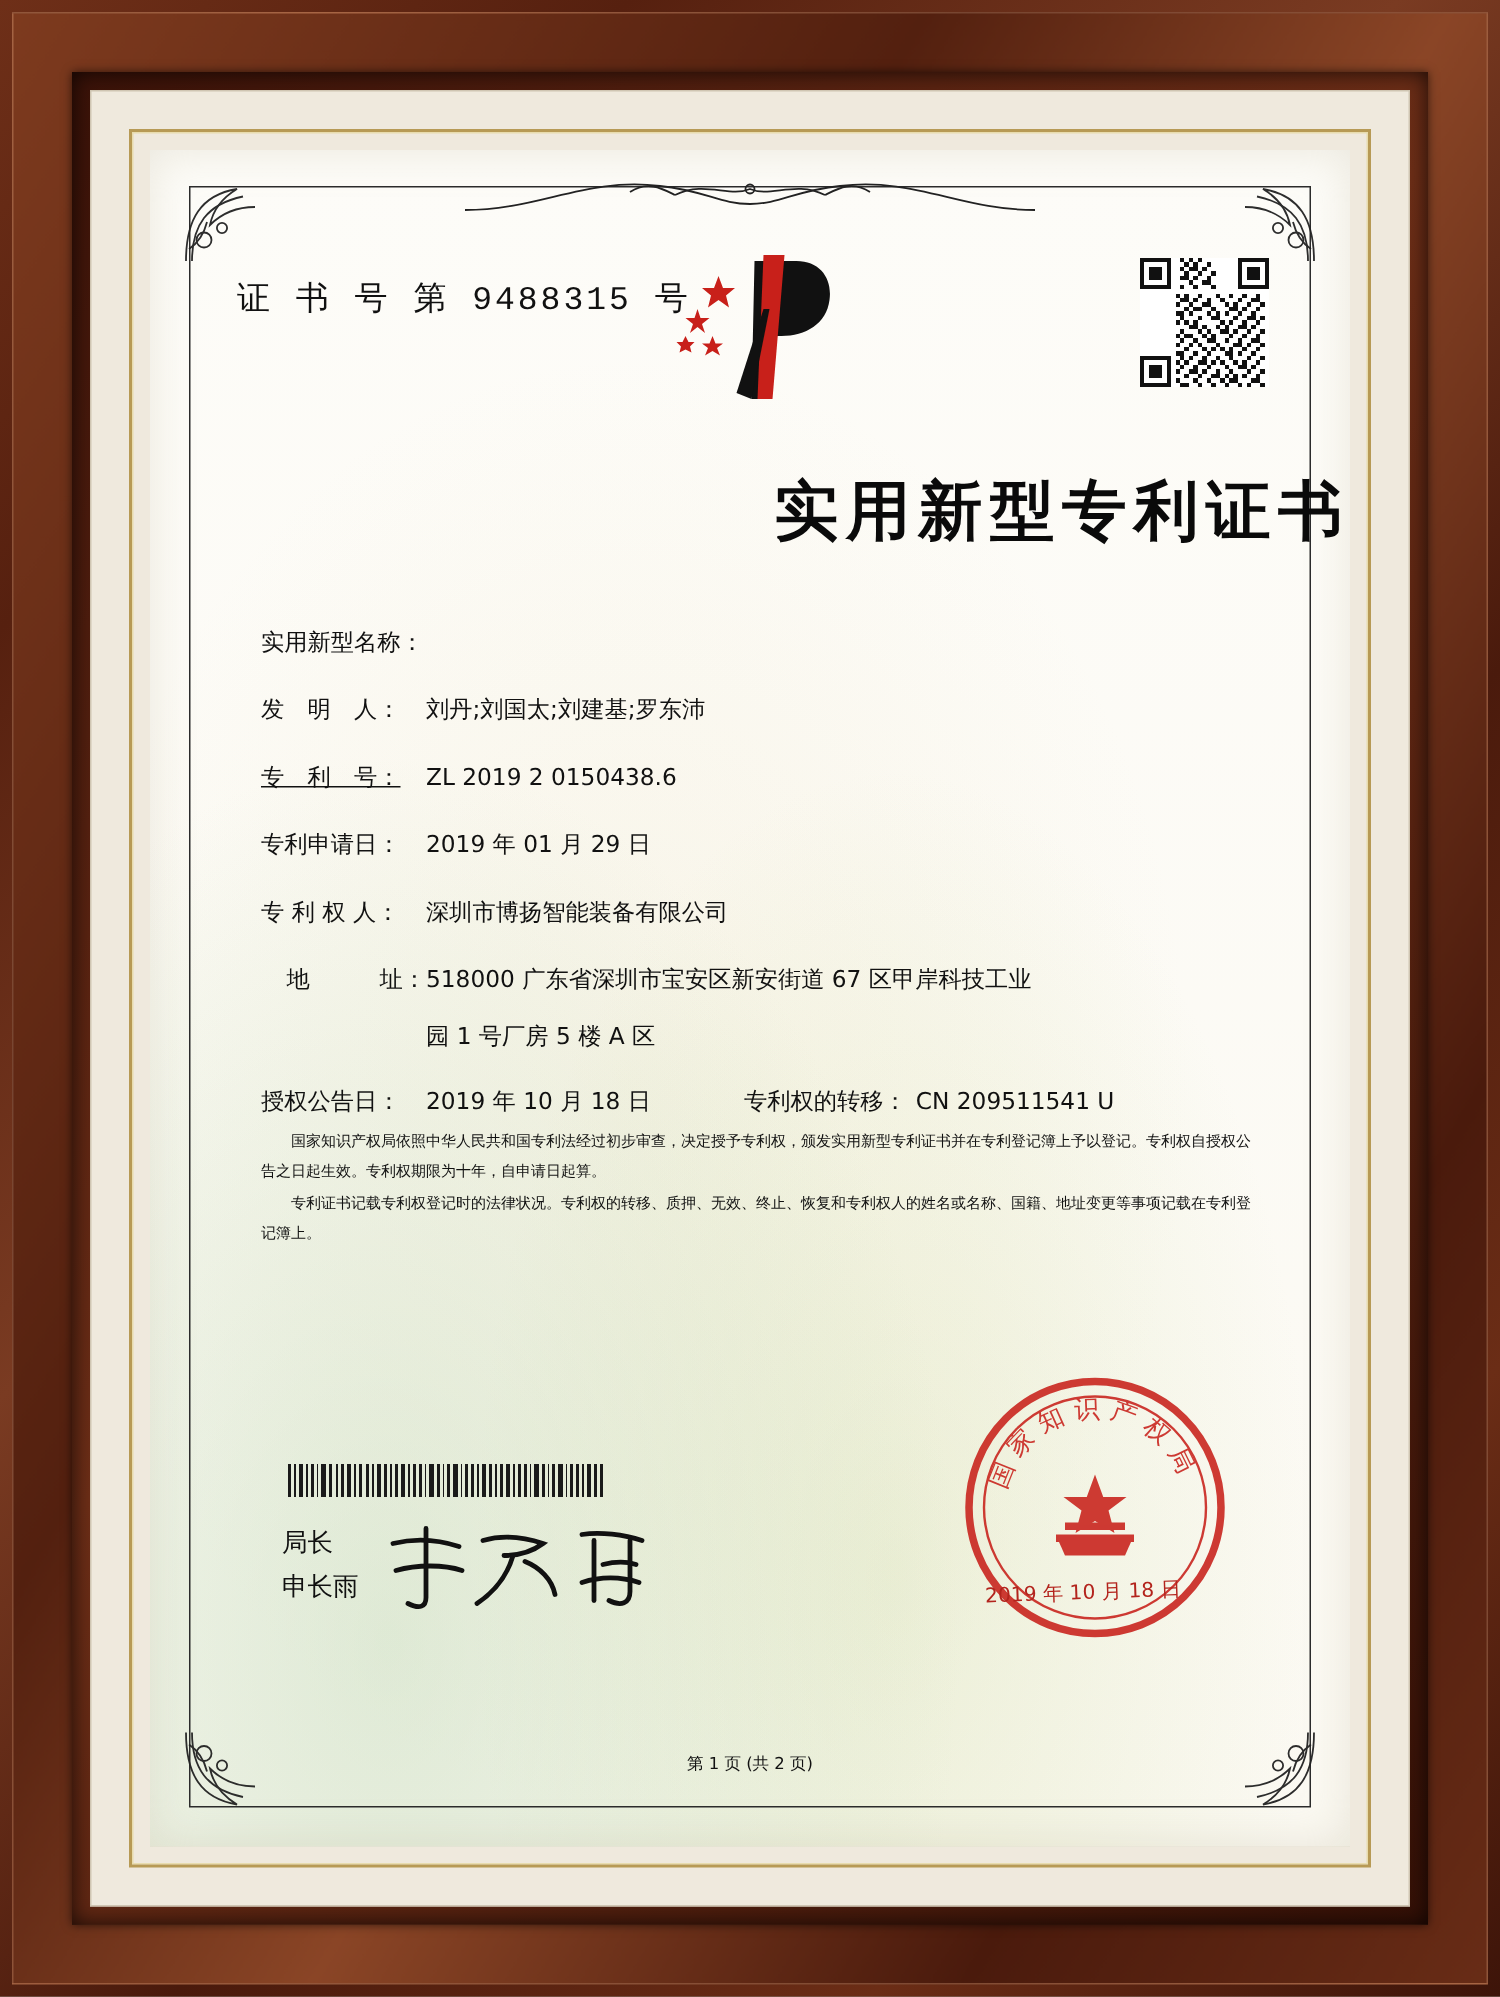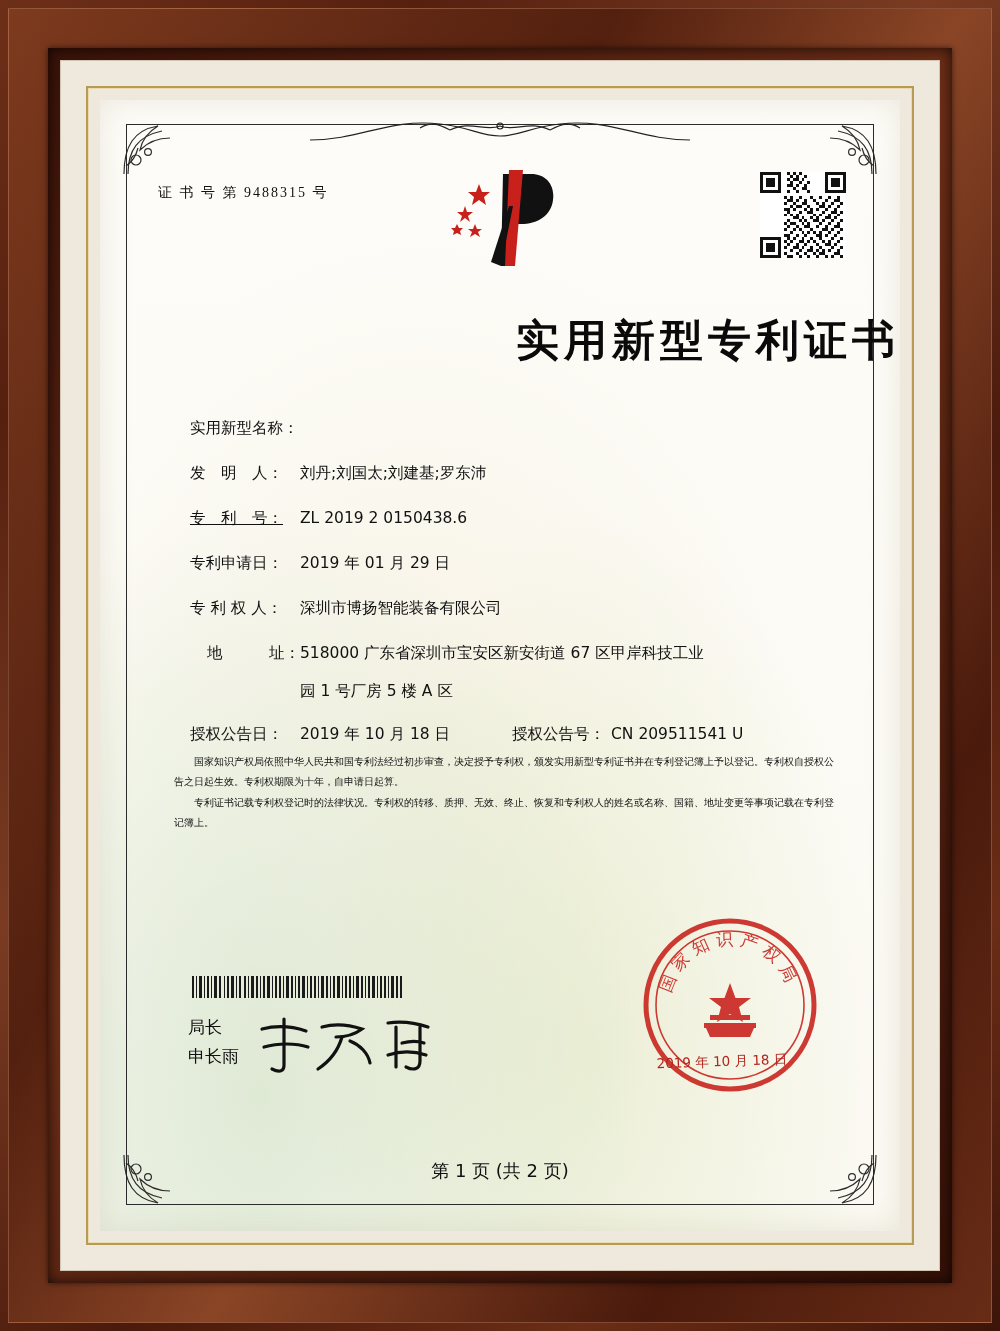--- a/index.html
+++ b/index.html
@@ -51,67 +51,67 @@
     position:absolute;left:26px;top:24px;right:26px;bottom:26px;
     border:1px solid #2b2b2b;
   }
   .deco-corner{position:absolute;width:74px;height:64px;opacity:.95;}
 
   
   .content{position:absolute;left:0;top:0;right:0;bottom:0;}
 
   .cert-no{
     position:absolute;left:58px;top:84px;
-    font-size:14px;letter-spacing:2px;color:#111;
-    font-family:Liberation Serif, serif;
+    font-size:22px;letter-spacing:2px;color:#111;
+    font-family:Liberation Mono, monospace;
   }
 
   .logo{position:absolute;left:50%;transform:translateX(-50%);top:66px;width:130px;height:110px;}
 
   .qr{position:absolute;right:54px;top:72px;width:86px;height:86px;}
 
   .title{
     position:absolute;left:0;right:0;top:212px;text-align:right;
     font-size:43px;font-weight:bold;letter-spacing:5px;color:#0a0a0a;
     font-family:"DejaVu Sans", sans-serif;
   }
 
-  .fields{position:absolute;left:90px;right:60px;top:316px;font-size:15.5px;color:#111;
+  .fields{position:absolute;left:74px;right:60px;top:316px;font-size:15.5px;color:#111;
     font-family:"DejaVu Sans", sans-serif;}
   .row{display:flex;margin-bottom:21px;line-height:1.55;}
   .lbl{width:92px;flex:none;letter-spacing:0;}
   .val{flex:1;}
   .row .second-lbl{margin-left:56px;}
 
   .addr-second{margin-left:92px;margin-top:16px;}
 
   .para{
     position:absolute;left:74px;right:66px;top:652px;
     font-size:10px;line-height:1.95;color:#111;text-align:justify;
     font-family:"DejaVu Sans", sans-serif;
   }
   .para p{margin:0 0 2px 0;text-indent:2em;}
 
   .barcode{position:absolute;left:92px;top:876px;width:210px;height:22px;}
 
   .seal{position:absolute;right:82px;bottom:138px;width:176px;height:176px;}
 
   .sign-block{position:absolute;left:88px;bottom:158px;font-size:17px;color:#111;
-    font-family:Liberation Mono, monospace;line-height:1.7;}
+    font-family:Liberation Sans, sans-serif;line-height:1.7;}
   .signature{position:absolute;left:150px;bottom:150px;width:210px;height:70px;}
 
   .seal-date{
     position:absolute;right:98px;bottom:160px;width:160px;text-align:center;
     font-size:13.5px;color:#b3241d;font-family:"DejaVu Sans", sans-serif;
     transform:rotate(-2deg);
   }
 
   .page-no{
     position:absolute;left:0;right:0;bottom:48px;text-align:center;
-    font-size:18px;color:#111;font-family:"DejaVu Sans", sans-serif;
+    font-size:11px;color:#111;font-family:"DejaVu Sans", sans-serif;
   }
 </style>
 </head>
 <body>
 
 <div class="frame-outer">
   <div class="frame-bevel-hi"></div>
   <div class="frame-inner-edge"></div>
   <div class="mat"></div>
   <div class="gold-line"></div>
@@ -390,21 +390,21 @@
         </div>
         <div class="row" style="margin-bottom:4px;">
           <div class="lbl" style="width:110px;text-align:right;">地　　　址：</div>
           <div class="val">518000 广东省深圳市宝安区新安街道 67 区甲岸科技工业</div>
         </div>
         <div class="addr-second" style="margin-left:110px;margin-bottom:20px;">园 1 号厂房 5 楼 A 区</div>
 
         <div class="row">
           <div class="lbl" style="width:110px;">授权公告日：</div>
           <div>2019 年 10 月 18 日</div>
-          <div class="second-lbl" style="margin-left:62px;">授权公告号：</div>
+          <div class="second-lbl" style="margin-left:62px;">专利权的转移：</div>
           <div style="margin-left:6px;">CN 209511541 U</div>
         </div>
       </div>
 
       <div class="para">
         <p>国家知识产权局依照中华人民共和国专利法经过初步审查，决定授予专利权，颁发实用新型专利证书并在专利登记簿上予以登记。专利权自授权公告之日起生效。专利权期限为十年，自申请日起算。</p>
         <p>专利证书记载专利权登记时的法律状况。专利权的转移、质押、无效、终止、恢复和专利权人的姓名或名称、国籍、地址变更等事项记载在专利登记簿上。</p>
       </div>
 
       <svg class="barcode" viewBox="0 0 210 22" shape-rendering="crispEdges">

